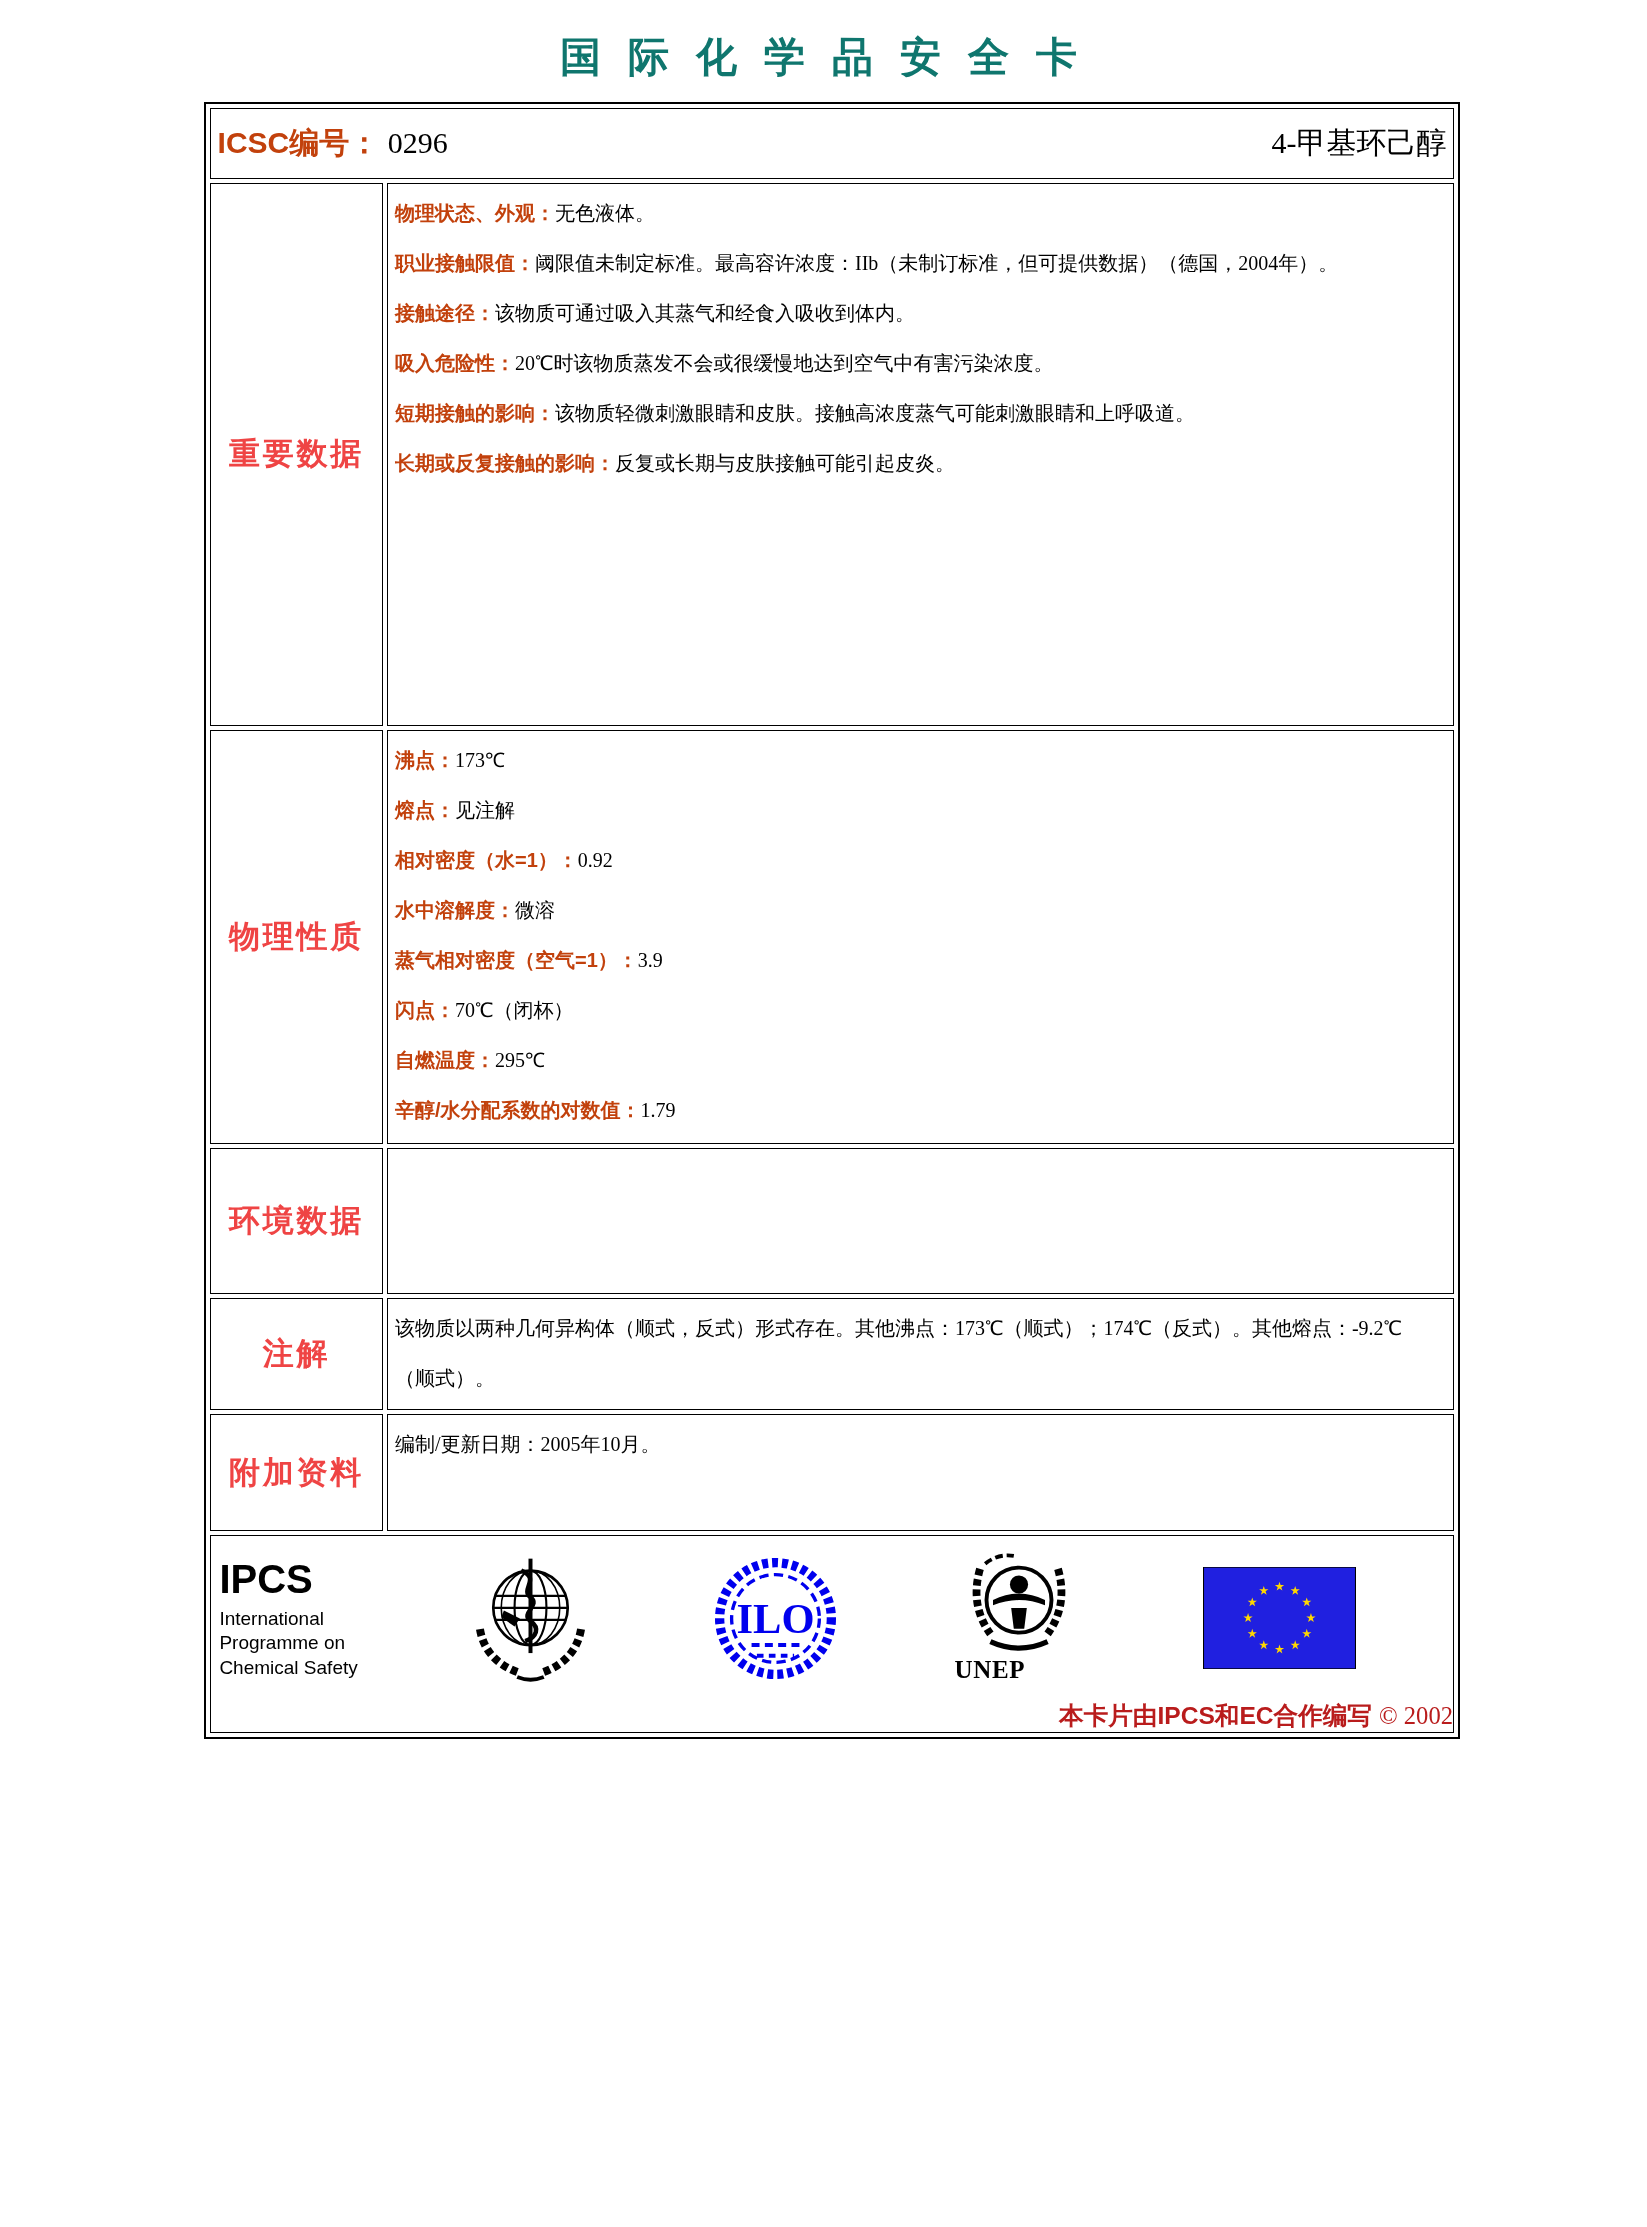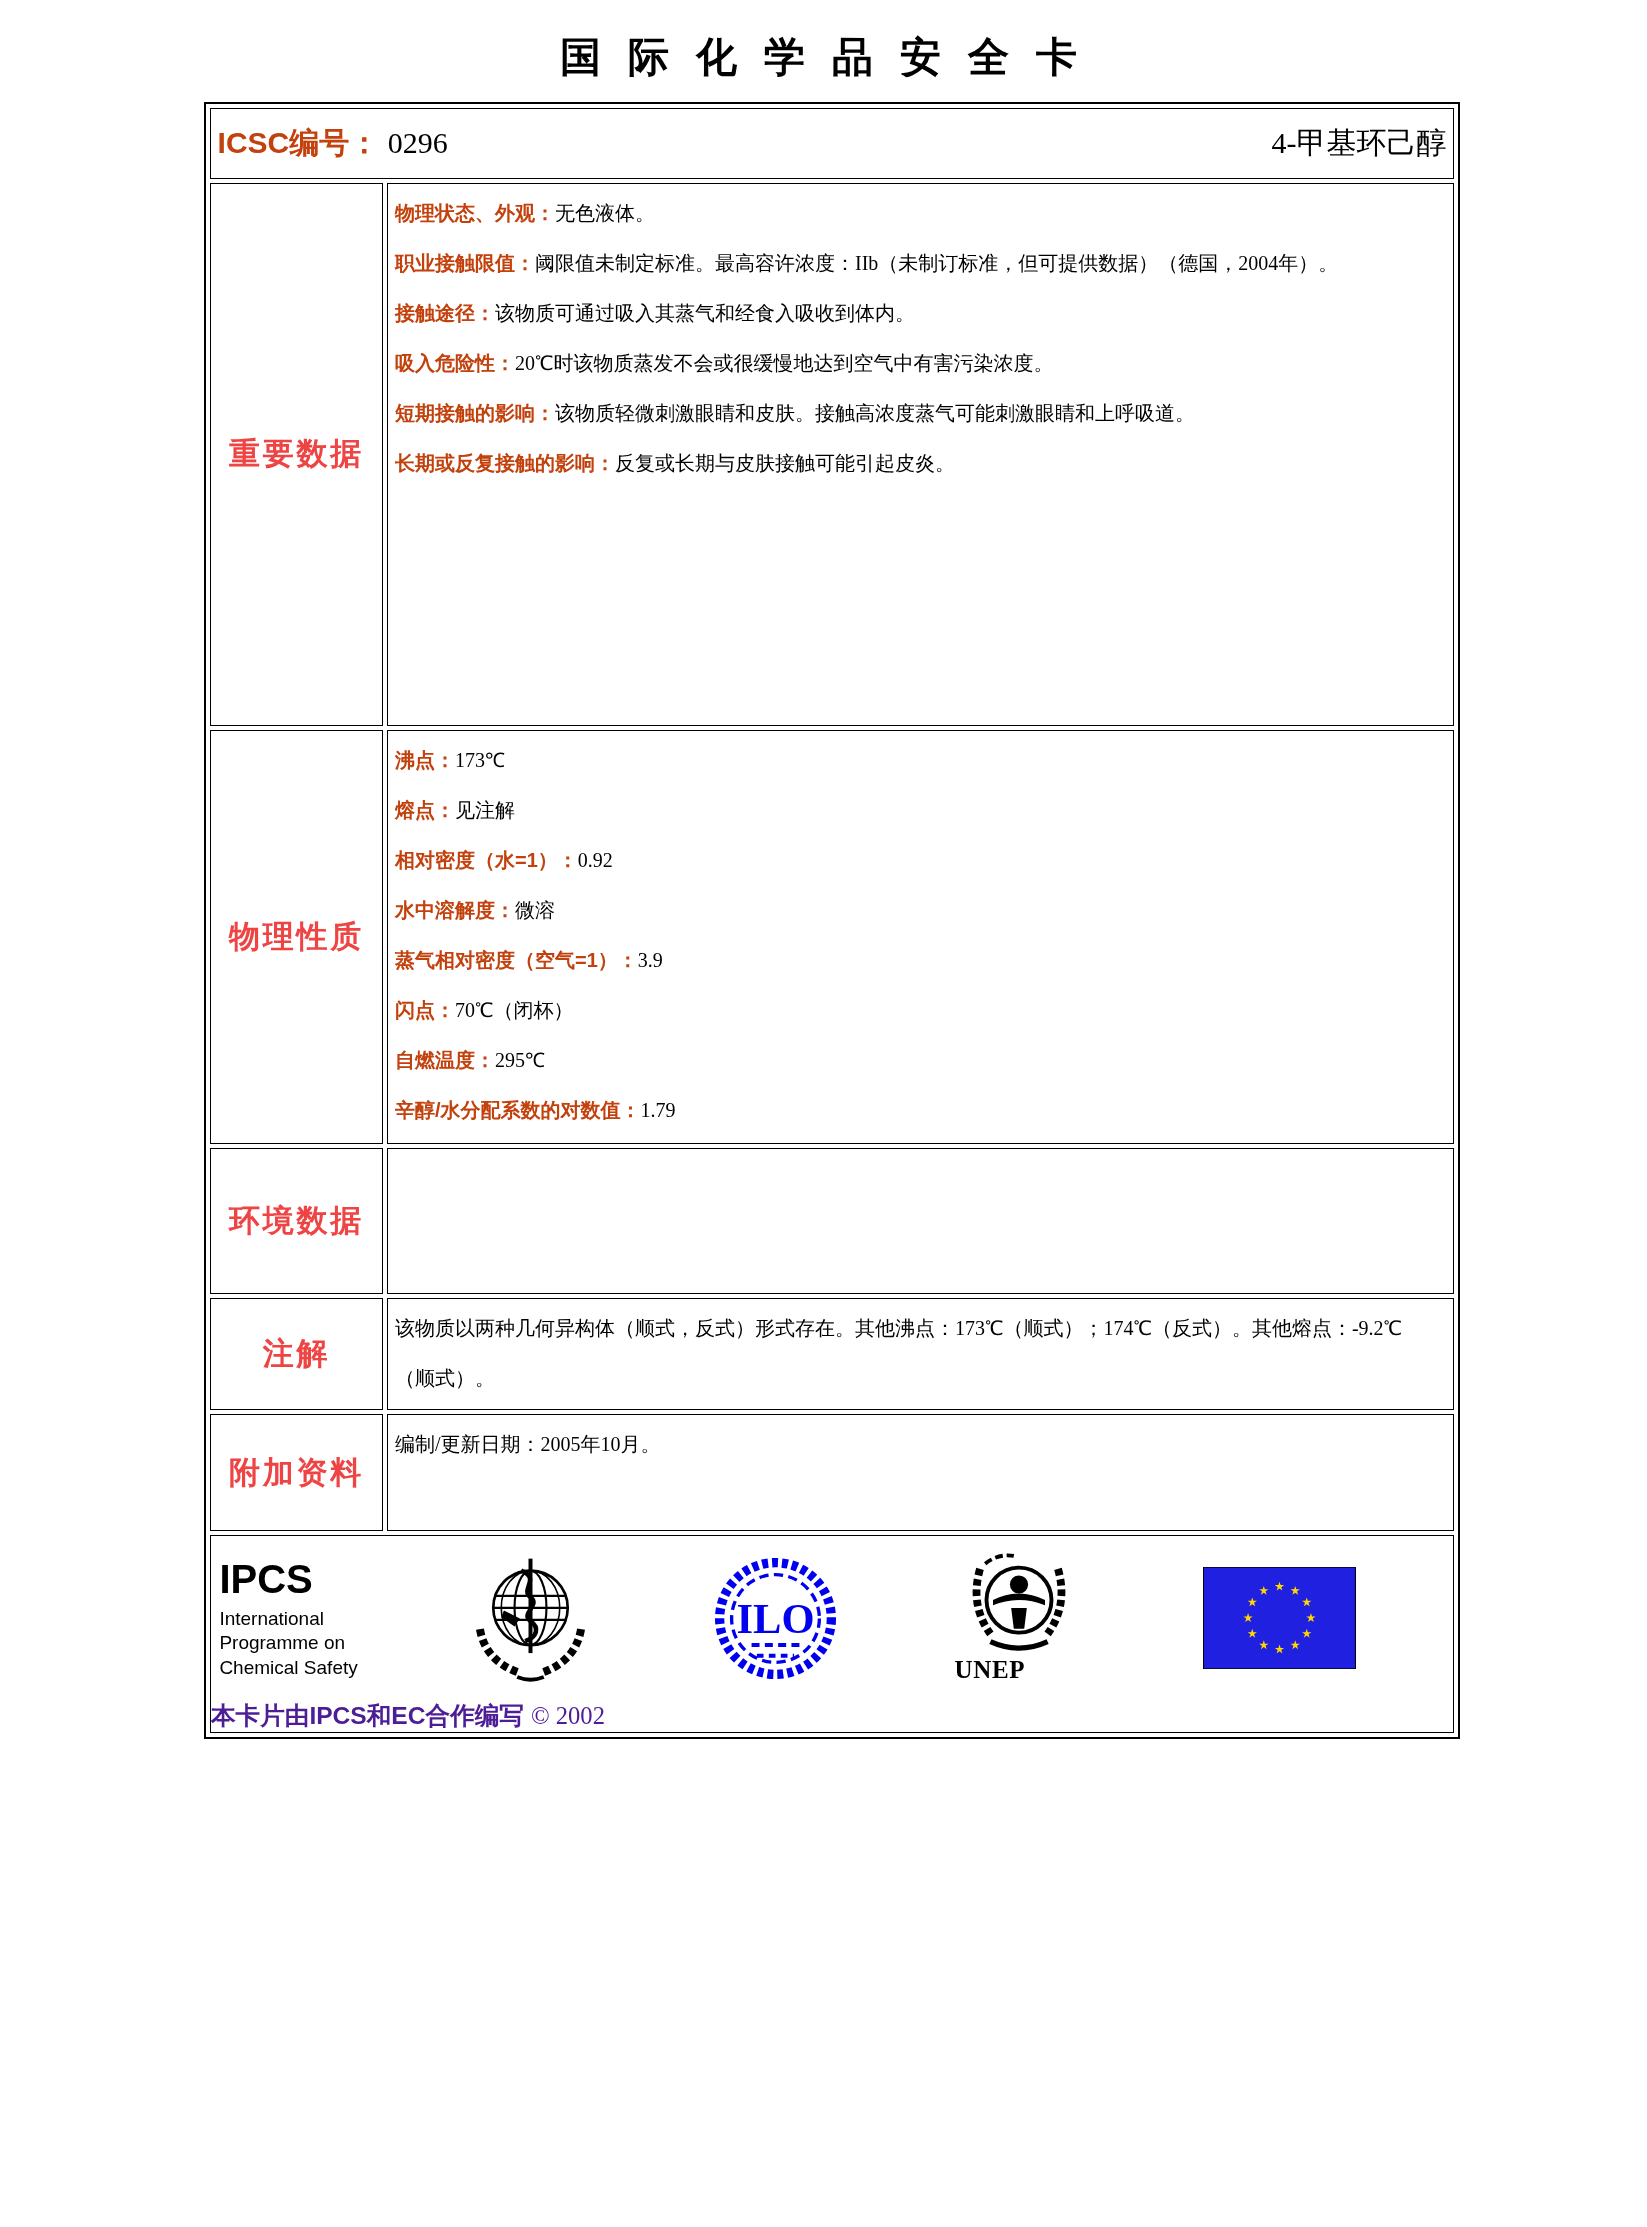--- a/index.html
+++ b/index.html
@@ -10,21 +10,21 @@
     position: relative;
   }
   .page-title {
     margin: 0;
     padding-top: 29.5px;
     width: 1256px;
     margin-left: 204px;
     text-align: center;
     font-size: 41px;
     font-weight: bold;
-    color: #000000;
+    color: #0f766e;
     letter-spacing: 27px;
     font-family: "Liberation Serif", serif;
   }
   table.card {
     margin-left: 204px;
     margin-top: 17px;
     width: 1256px;
     border: 2.8px solid #000;
     border-collapse: separate;
     border-spacing: 4.2px;
@@ -80,24 +80,24 @@
   .logo { flex: none; }
   .logo.who  { margin-left: 70px; width: 133px; height: 133px; }
   .logo.ilo  { margin-left: 112px; width: 133px; height: 133px; }
   .logo.unep { margin-left: 112px; width: 130px; height: 140px; text-align: left; }
   .logo.eu   { margin-left: 119px; width: 153px; height: 102px; }
   .unep-text {
     font-family: "Liberation Serif", serif;
     font-weight: bold; font-size: 25px; letter-spacing: 0.7px; margin-top: -4.2px;
   }
   .caption {
-    text-align: left;
+    text-align: right;
     margin-top: 4.2px;
     font-size: 24.6px;
-    color: #4c1d95;
+    color: #b91c1c;
   }
   .cap-main { font-family: "Liberation Sans", sans-serif; font-weight: bold; }
   .cap-year { font-family: "Liberation Serif", serif; margin-left: 7px; }
   
   td.legal-cell { vertical-align: middle; font-size: 25px; padding: 0 7px; }
   .legal-label {
     color: #000; font-family: "Liberation Sans", sans-serif; font-weight: bold;
   }
   svg { display: block; }
 </style>

